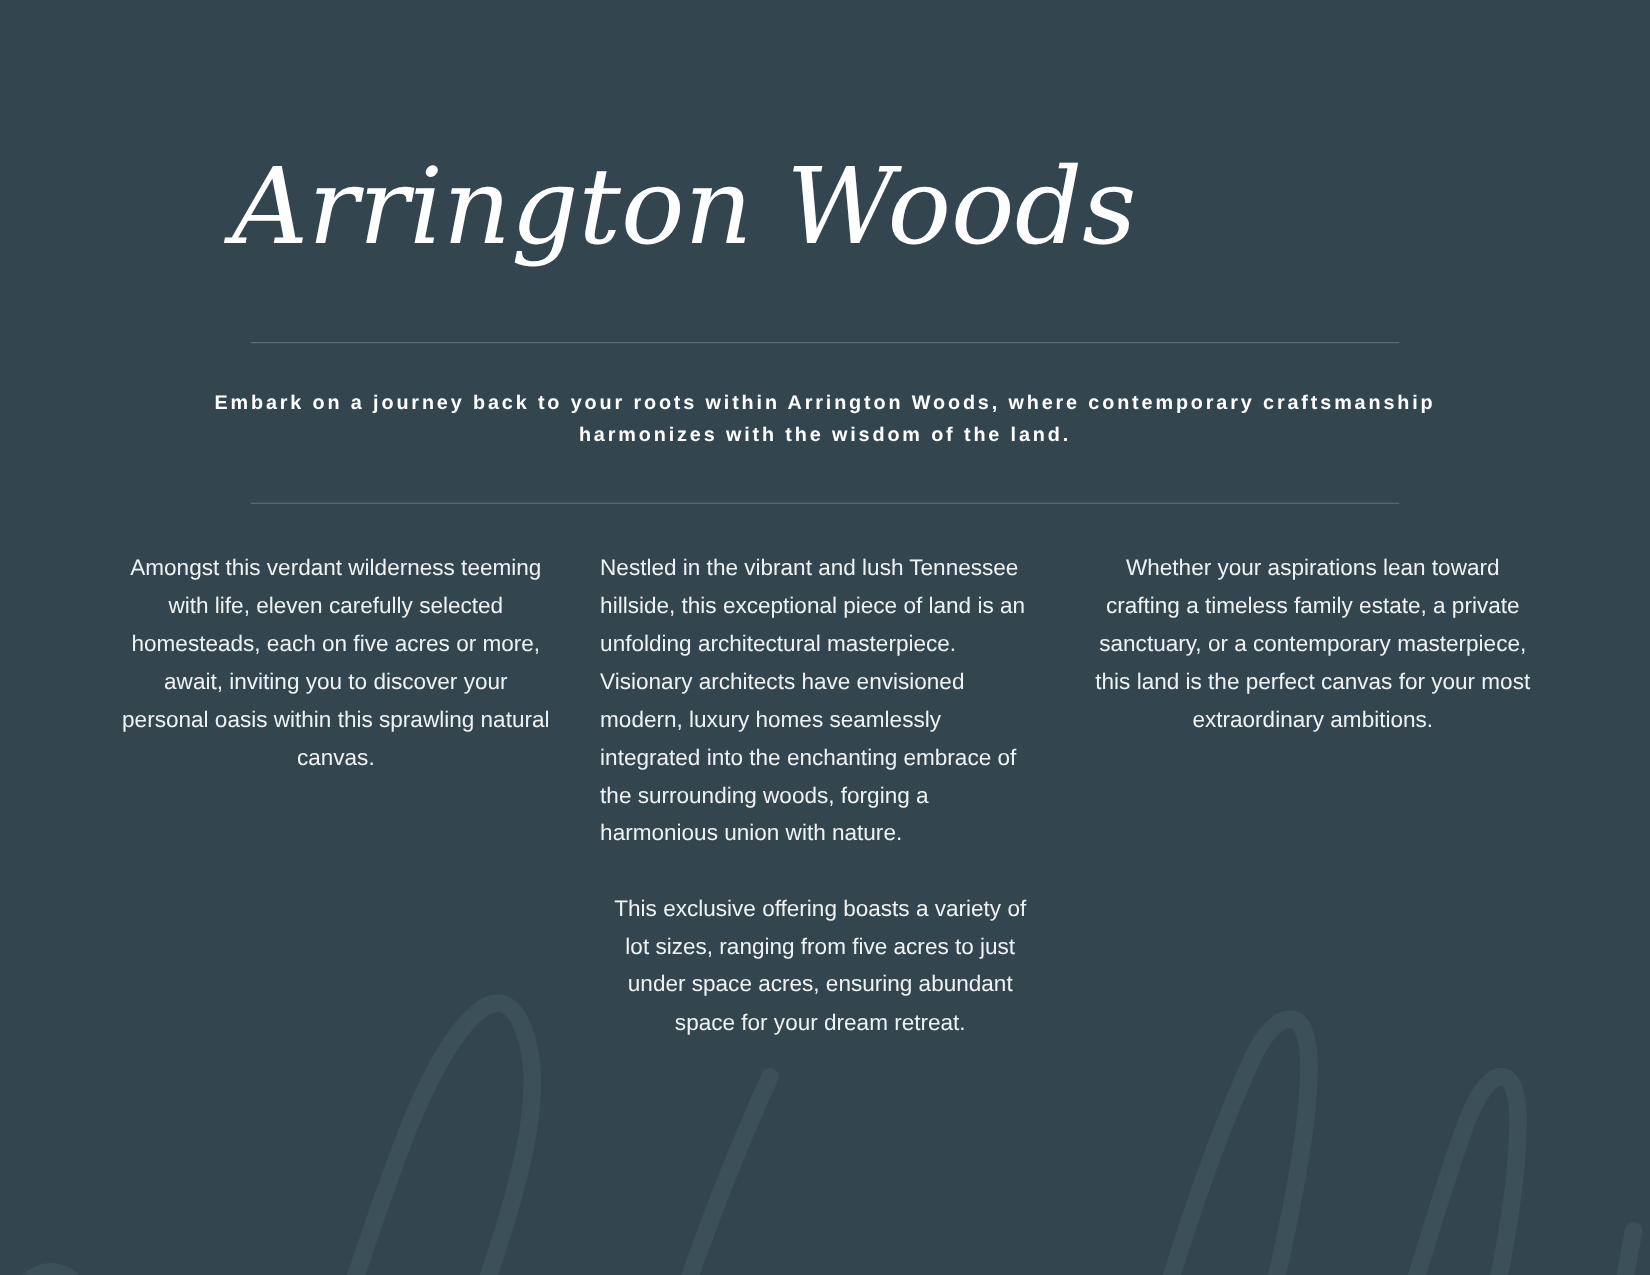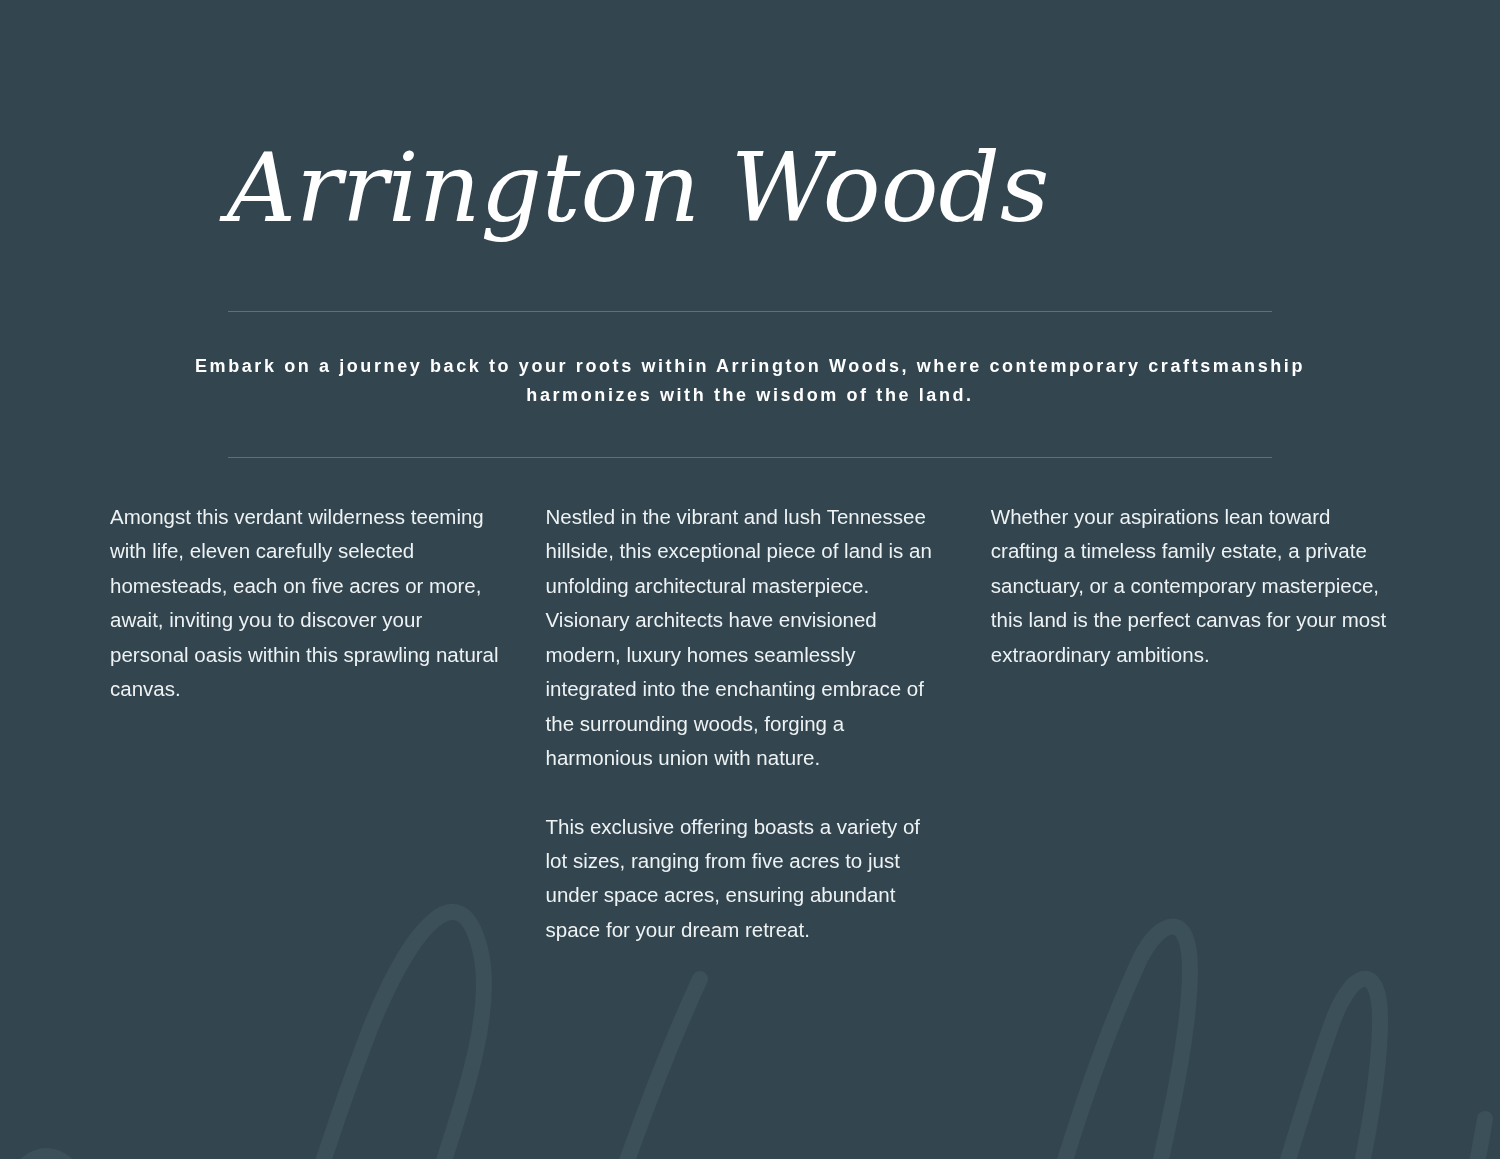--- a/index.html
+++ b/index.html
@@ -38,21 +38,21 @@
     z-index: 2;
     width: 1500px;
     height: 1159px;
     box-sizing: border-box;
   }
 
   
   .logo-wrap {
     position: absolute;
     top: 96px;
-    left: 16px;
+    left: 0;
     width: 1244px;
     height: 190px;
     display: flex;
     align-items: center;
     justify-content: center;
   }
   .logo-wrap svg {
     width: 620px;
     height: 190px;
     overflow: visible;
@@ -103,21 +103,21 @@
     margin-right: 45px;
   }
   .col:last-child { margin-right: 4px; }
   .col p {
     margin: 0 0 34px 0;
     font-size: 20.5px;
     line-height: 1.68;
     color: #eef2f3;
     font-weight: 400;
   }
-  .col p:last-child { margin-bottom: 0; }
+  .col p:last-child { margin-bottom: 0; text-align: center; }
   .col-2 { width: 410px; }
   .col-3 { width: 415px; }
 </style>
 </head>
 <body>
 
 <div class="watermark">
   <svg viewBox="0 0 1560 760" xmlns="http://www.w3.org/2000/svg" aria-hidden="true">
     <g fill="none" stroke="#3c505a" stroke-width="16" stroke-linecap="round" stroke-linejoin="round">
       <path d="M40 250 C 10 360, 20 520, 90 600 C 150 665, 190 560, 150 470 C 120 400, 70 420, 60 500 C 45 620, 130 720, 230 700"></path>

